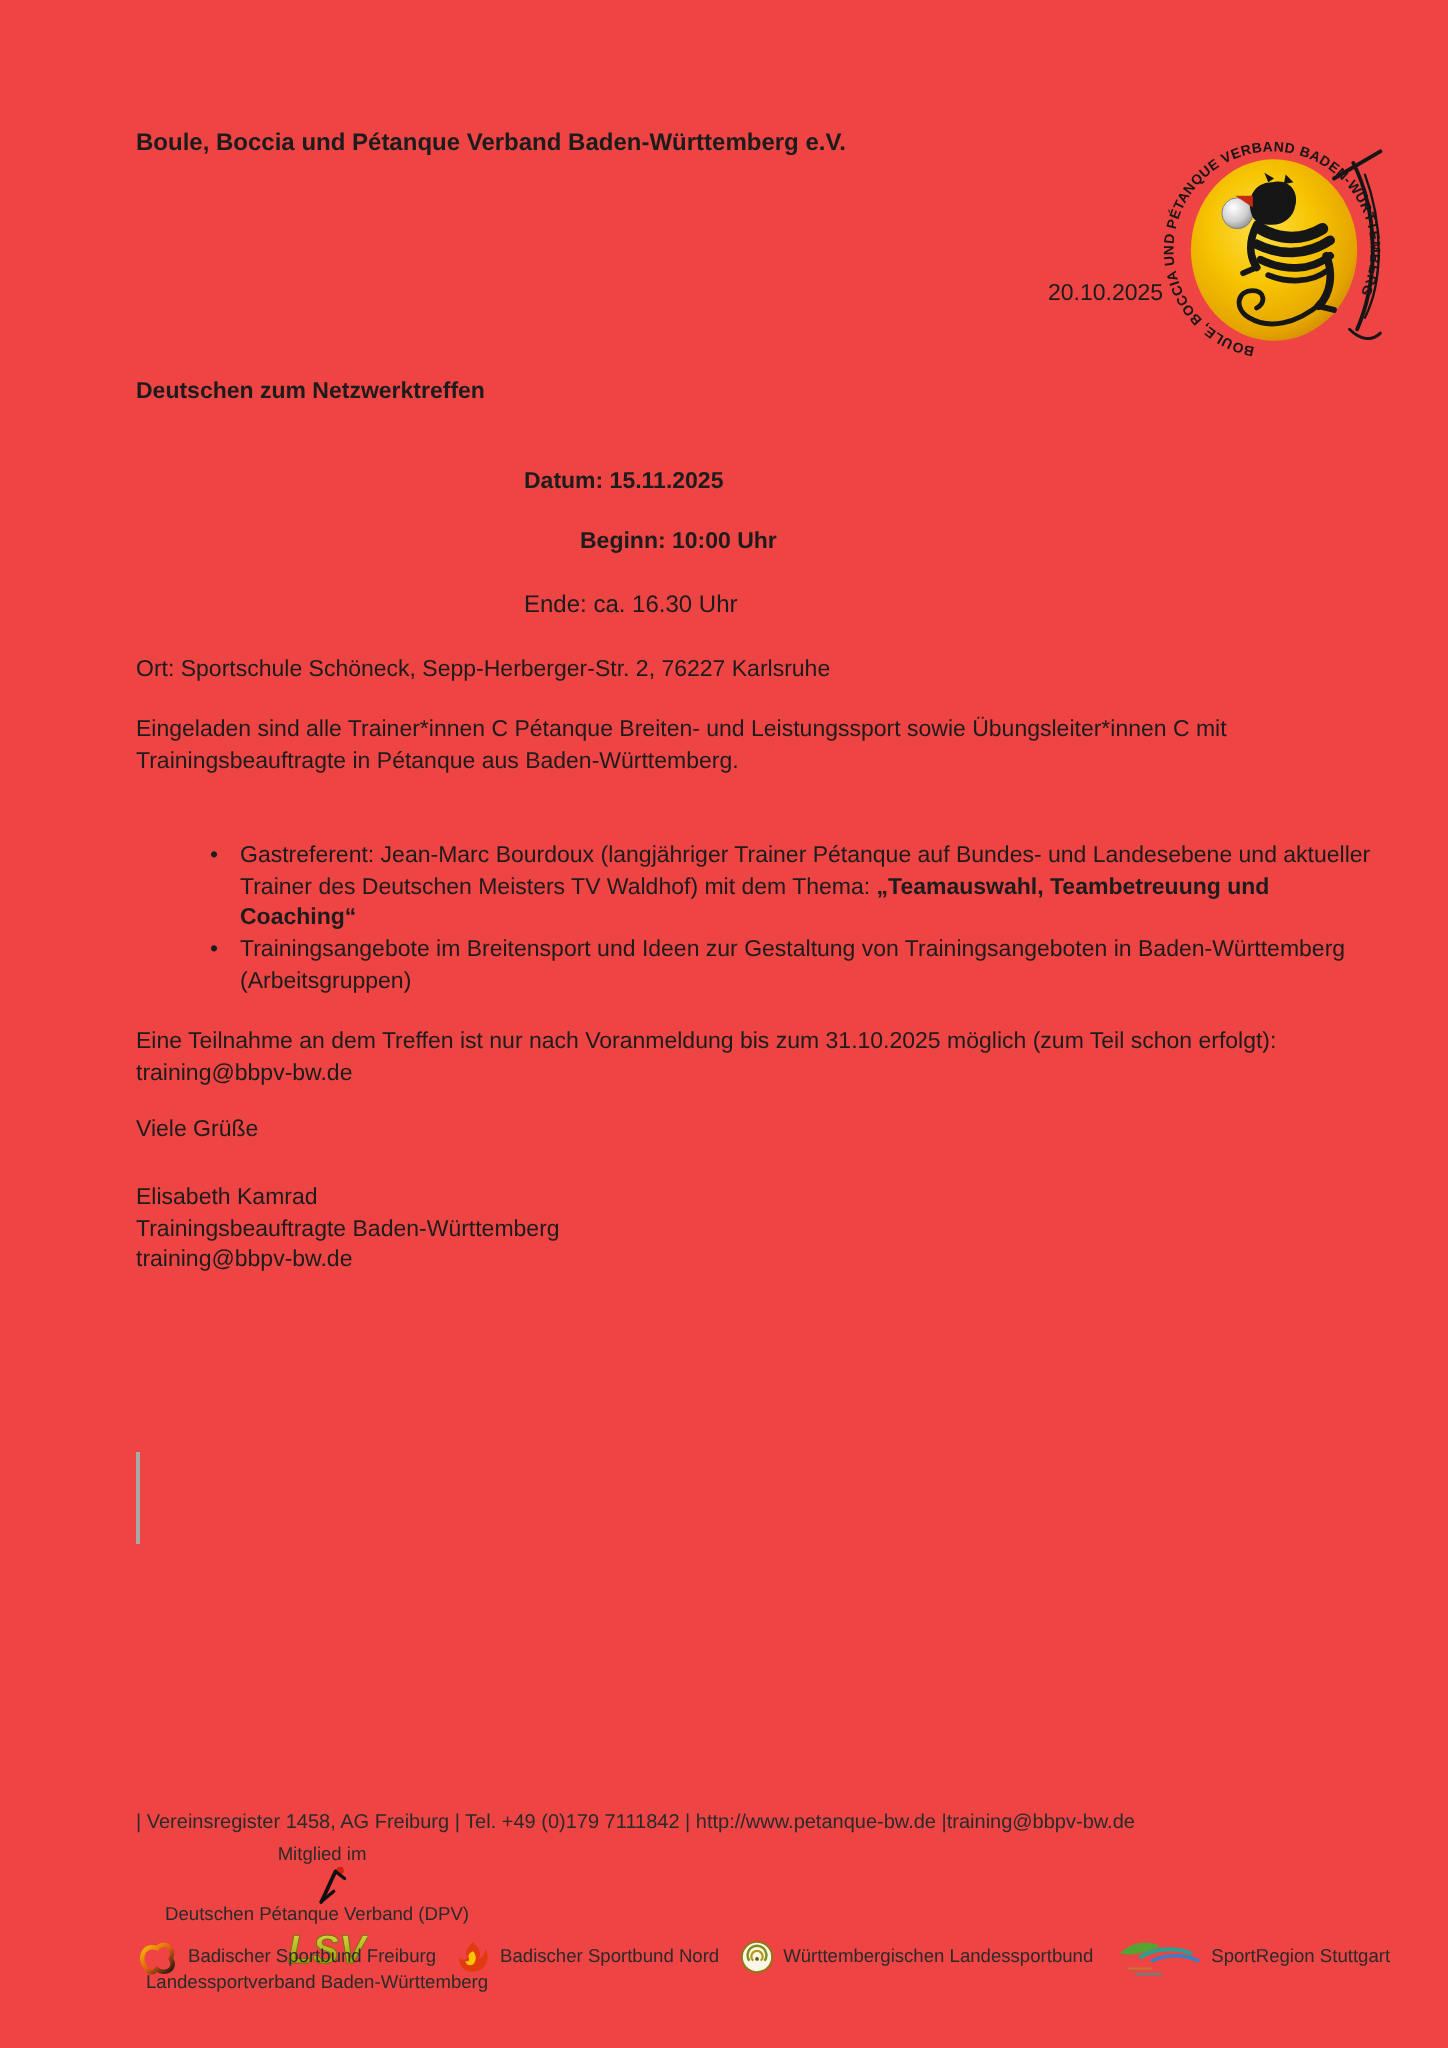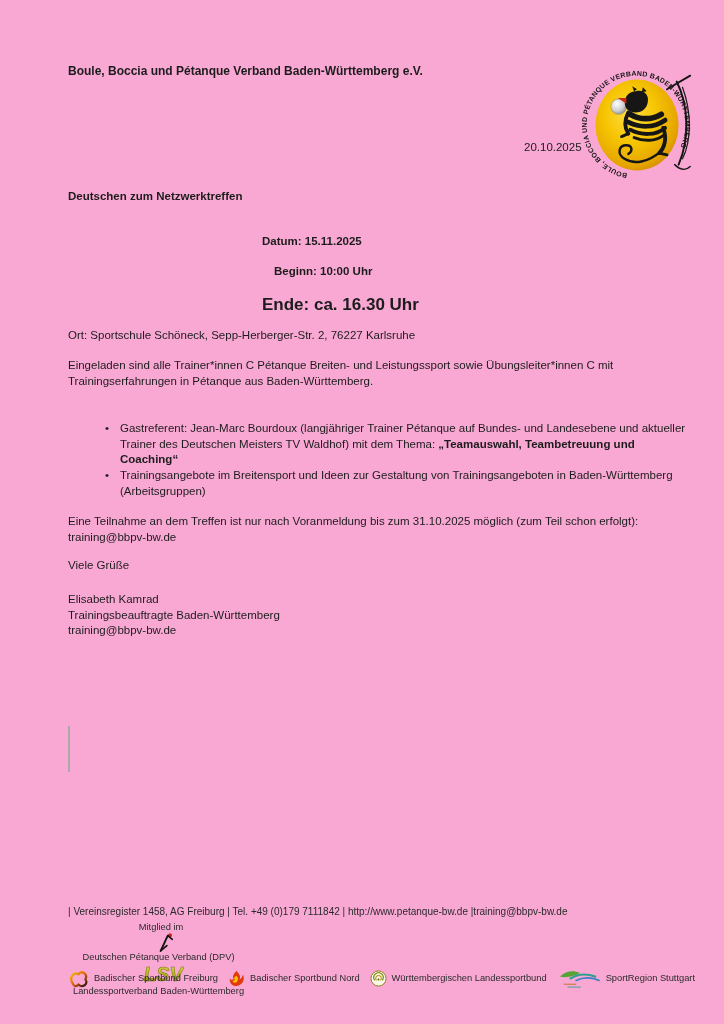--- a/index.html
+++ b/index.html
@@ -1,29 +1,29 @@
 <!DOCTYPE html>
 <html style="--logo_yellow: #F4C102; --logo_black: #161616; --tongue_red: #C42B10; --lsv_olive: #A8A400; --knot_yellow: #F2C400; --knot_red: #D4401C; --flame_red: #E23A10; --flame_yellow: #FFC400; --wlsb_olive: #7F8F1F; --wave_green: #55A433; --wave_teal: #2F9E8F; --wave_blue: #3B7FC4;"><head>
 <meta charset="utf-8">
 <style>
   html,body { margin:0; padding:0; background:#e8e8e8; }
   .page {
     position:relative; width:724px; height:1024px; margin:0 auto;
-    background:#f9a8d4; overflow:hidden;
+    background:#ef4444; overflow:hidden;
     font-family:"Liberation Sans", sans-serif; color:#1c1c1c;
   }
   .abs { position:absolute; }
   .b { font-weight:700; }
   .body-text { font-size:11.5px; line-height:15.5px; white-space:nowrap; }
   .org-title { left:68px; top:64px; font-size:12px; font-weight:700; }
   .doc-date { left:524px; top:141px; font-size:11.5px; }
   .subject { left:68px; top:190px; font-size:11.5px; font-weight:700; }
   .ev-datum  { left:262px; top:235px; font-size:11.5px; font-weight:700;text-align:right; }
-  .ev-beginn { left:246px; top:265px; font-size:11.5px; font-weight:700;padding-left:28px; }
-  .ev-ende   { left:262px; top:295px; font-size:17px; font-weight:700; }
+  .ev-beginn { left:262px; top:265px; font-size:11.5px; font-weight:700;padding-left:28px; }
+  .ev-ende   { left:262px; top:295px; font-size:12px; font-weight:400; }
   .ev-ort    { left:68px;  top:328px; }
   .invitees  { left:68px;  top:358px; }
   .bullet-dot { font-size:11.5px; line-height:15.5px; }
   .bullet1-dot { left:105px; top:421px; }
   .bullet1-text { left:120px; top:421px; }
   .bullet2-dot { left:105px; top:468px; }
   .bullet2-text { left:120px; top:468px; }
   .registration { left:68px; top:514px; }
   .closing   { left:68px; top:558px; }
   .signature { left:68px; top:592px; }
@@ -97,21 +97,21 @@
 
   <div class="abs subject">Deutschen zum Netzwerktreffen</div>
 
   <div class="abs ev-datum">Datum: 15.11.2025</div>
   <div class="abs ev-beginn">Beginn: 10:00 Uhr</div>
   <div class="abs ev-ende">Ende: ca. 16.30 Uhr</div>
   <div class="abs ev-ort body-text">Ort: Sportschule Schöneck, Sepp-Herberger-Str. 2, 76227 Karlsruhe</div>
 
   <div class="abs invitees body-text">
     <div>Eingeladen sind alle Trainer*innen C Pétanque Breiten- und Leistungssport sowie Übungsleiter*innen C mit</div>
-    <div>Trainingserfahrungen in Pétanque aus Baden-Württemberg.</div>
+    <div>Trainingsbeauftragte in Pétanque aus Baden-Württemberg.</div>
   </div>
 
   <div class="abs bullet1-dot bullet-dot">•</div>
   <div class="abs bullet1-text body-text">
     <div>Gastreferent: Jean-Marc Bourdoux (langjähriger Trainer Pétanque auf Bundes- und Landesebene und aktueller</div>
     <div><span>Trainer des Deutschen Meisters TV Waldhof) mit dem Thema: </span><span class="b">„Teamauswahl, Teambetreuung und</span></div>
     <div class="b">Coaching“</div>
   </div>
 
   <div class="abs bullet2-dot bullet-dot">•</div>

